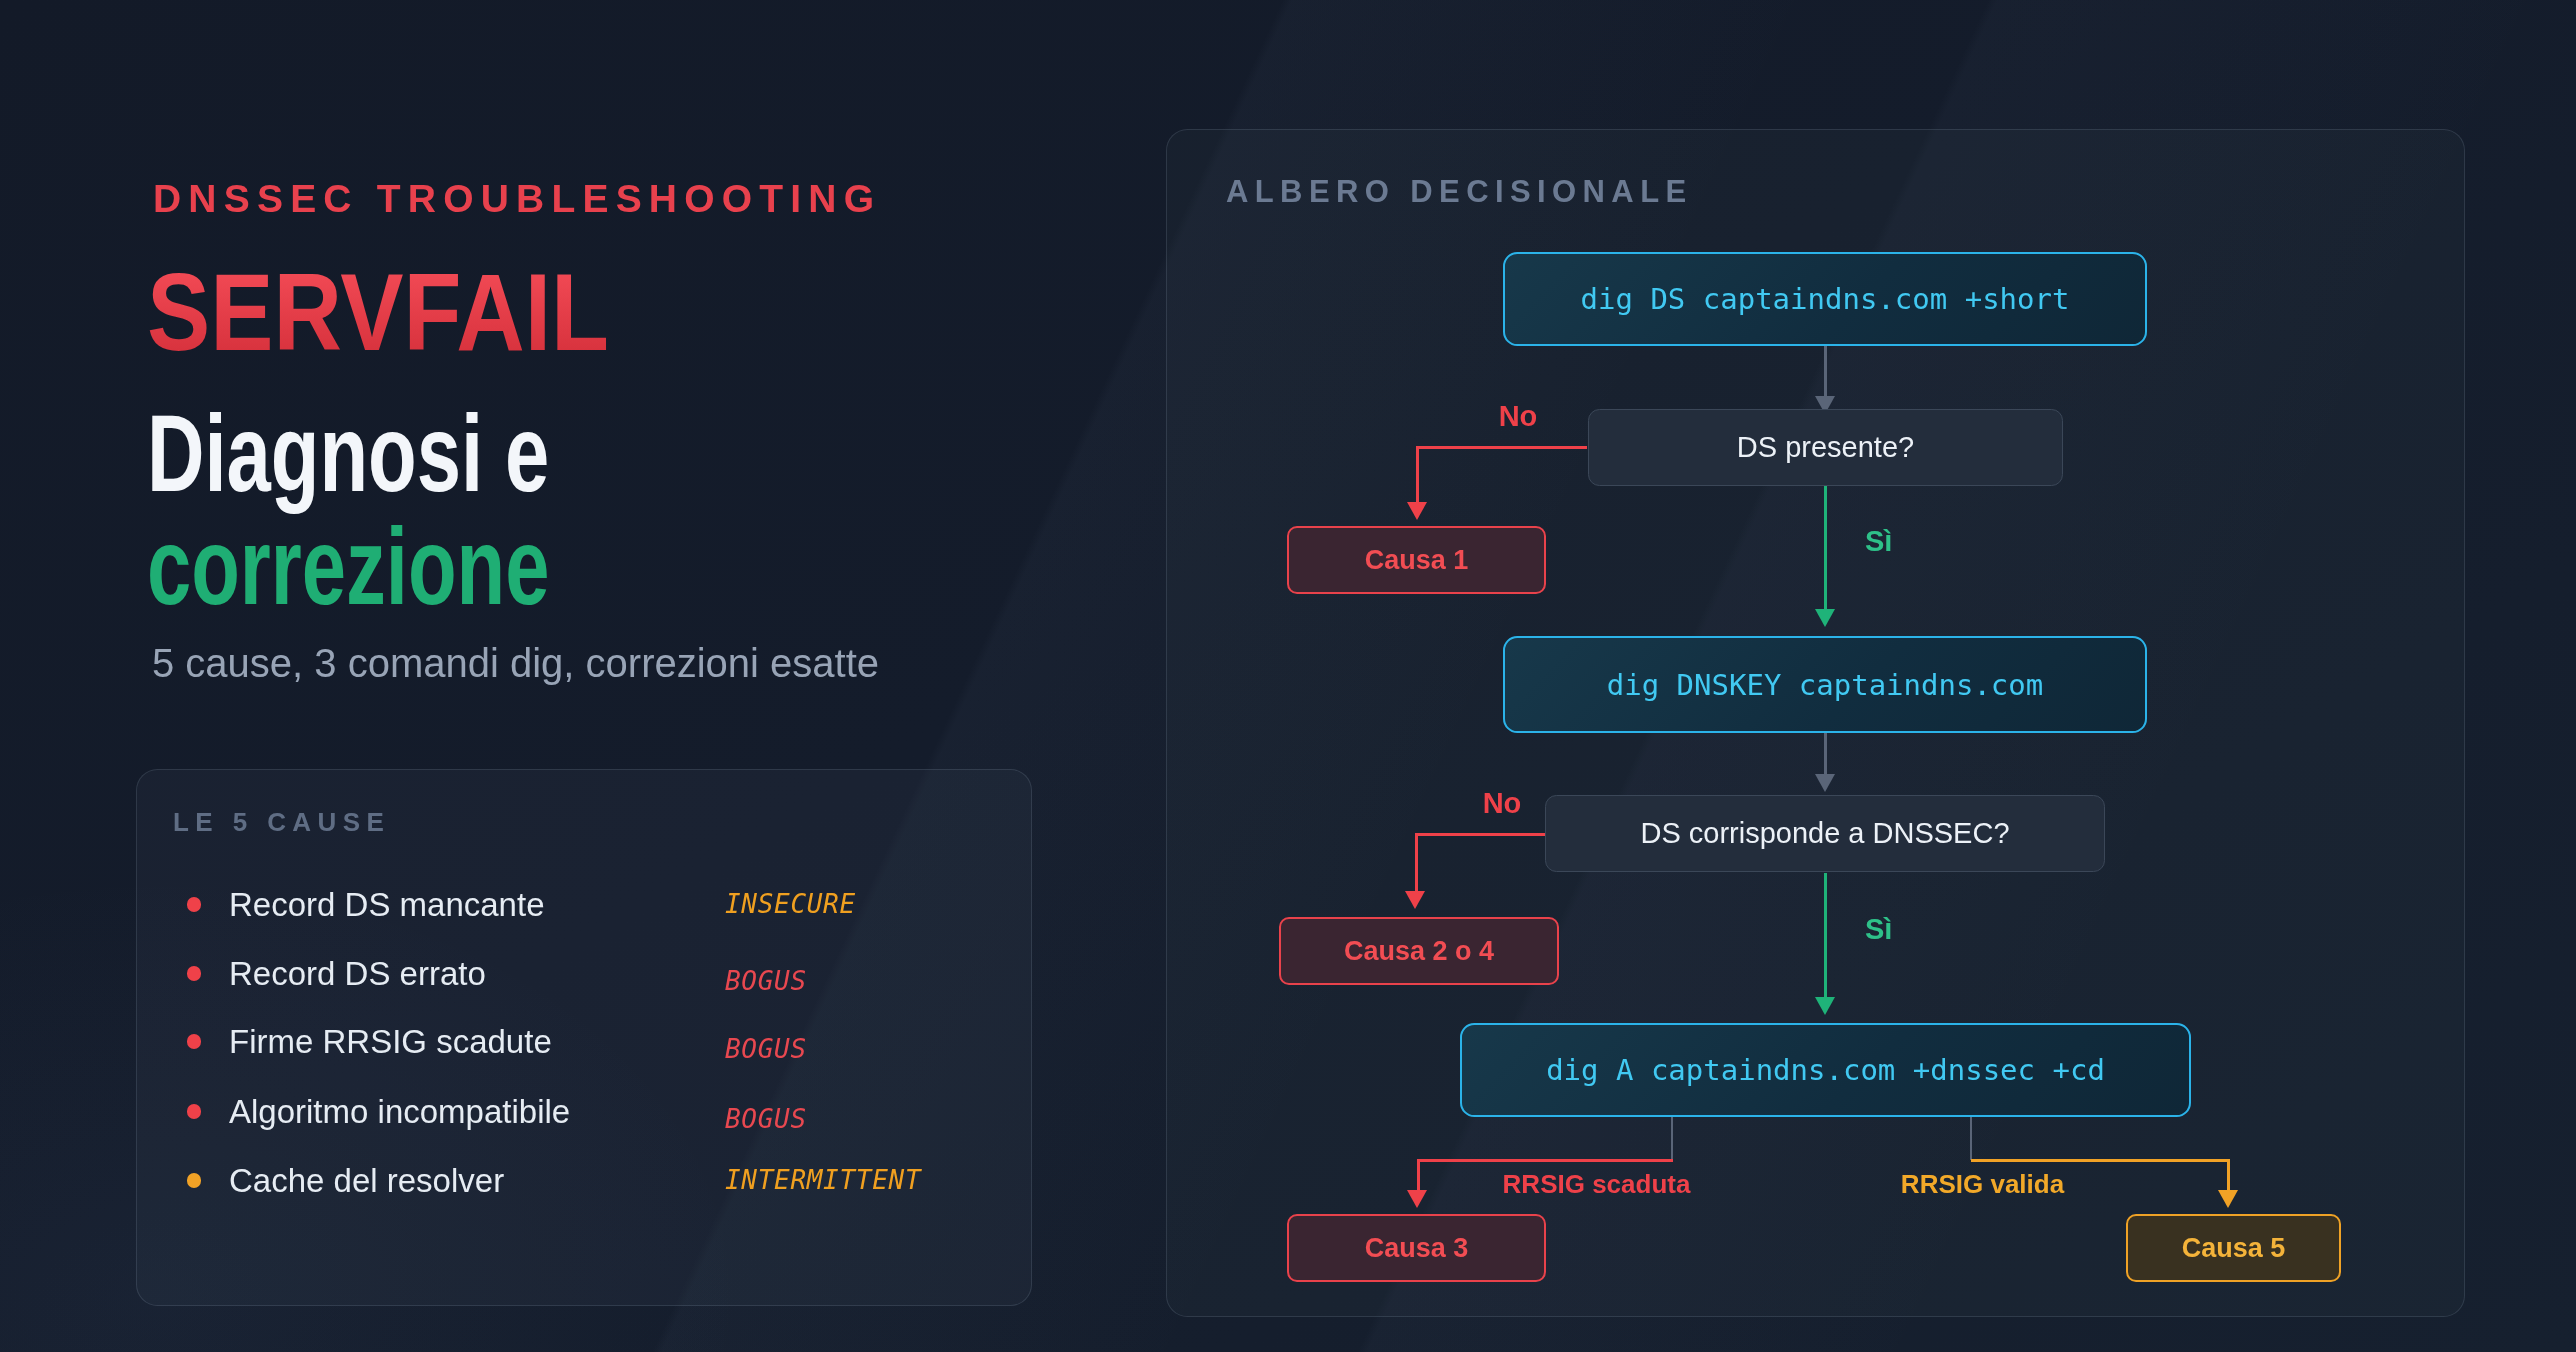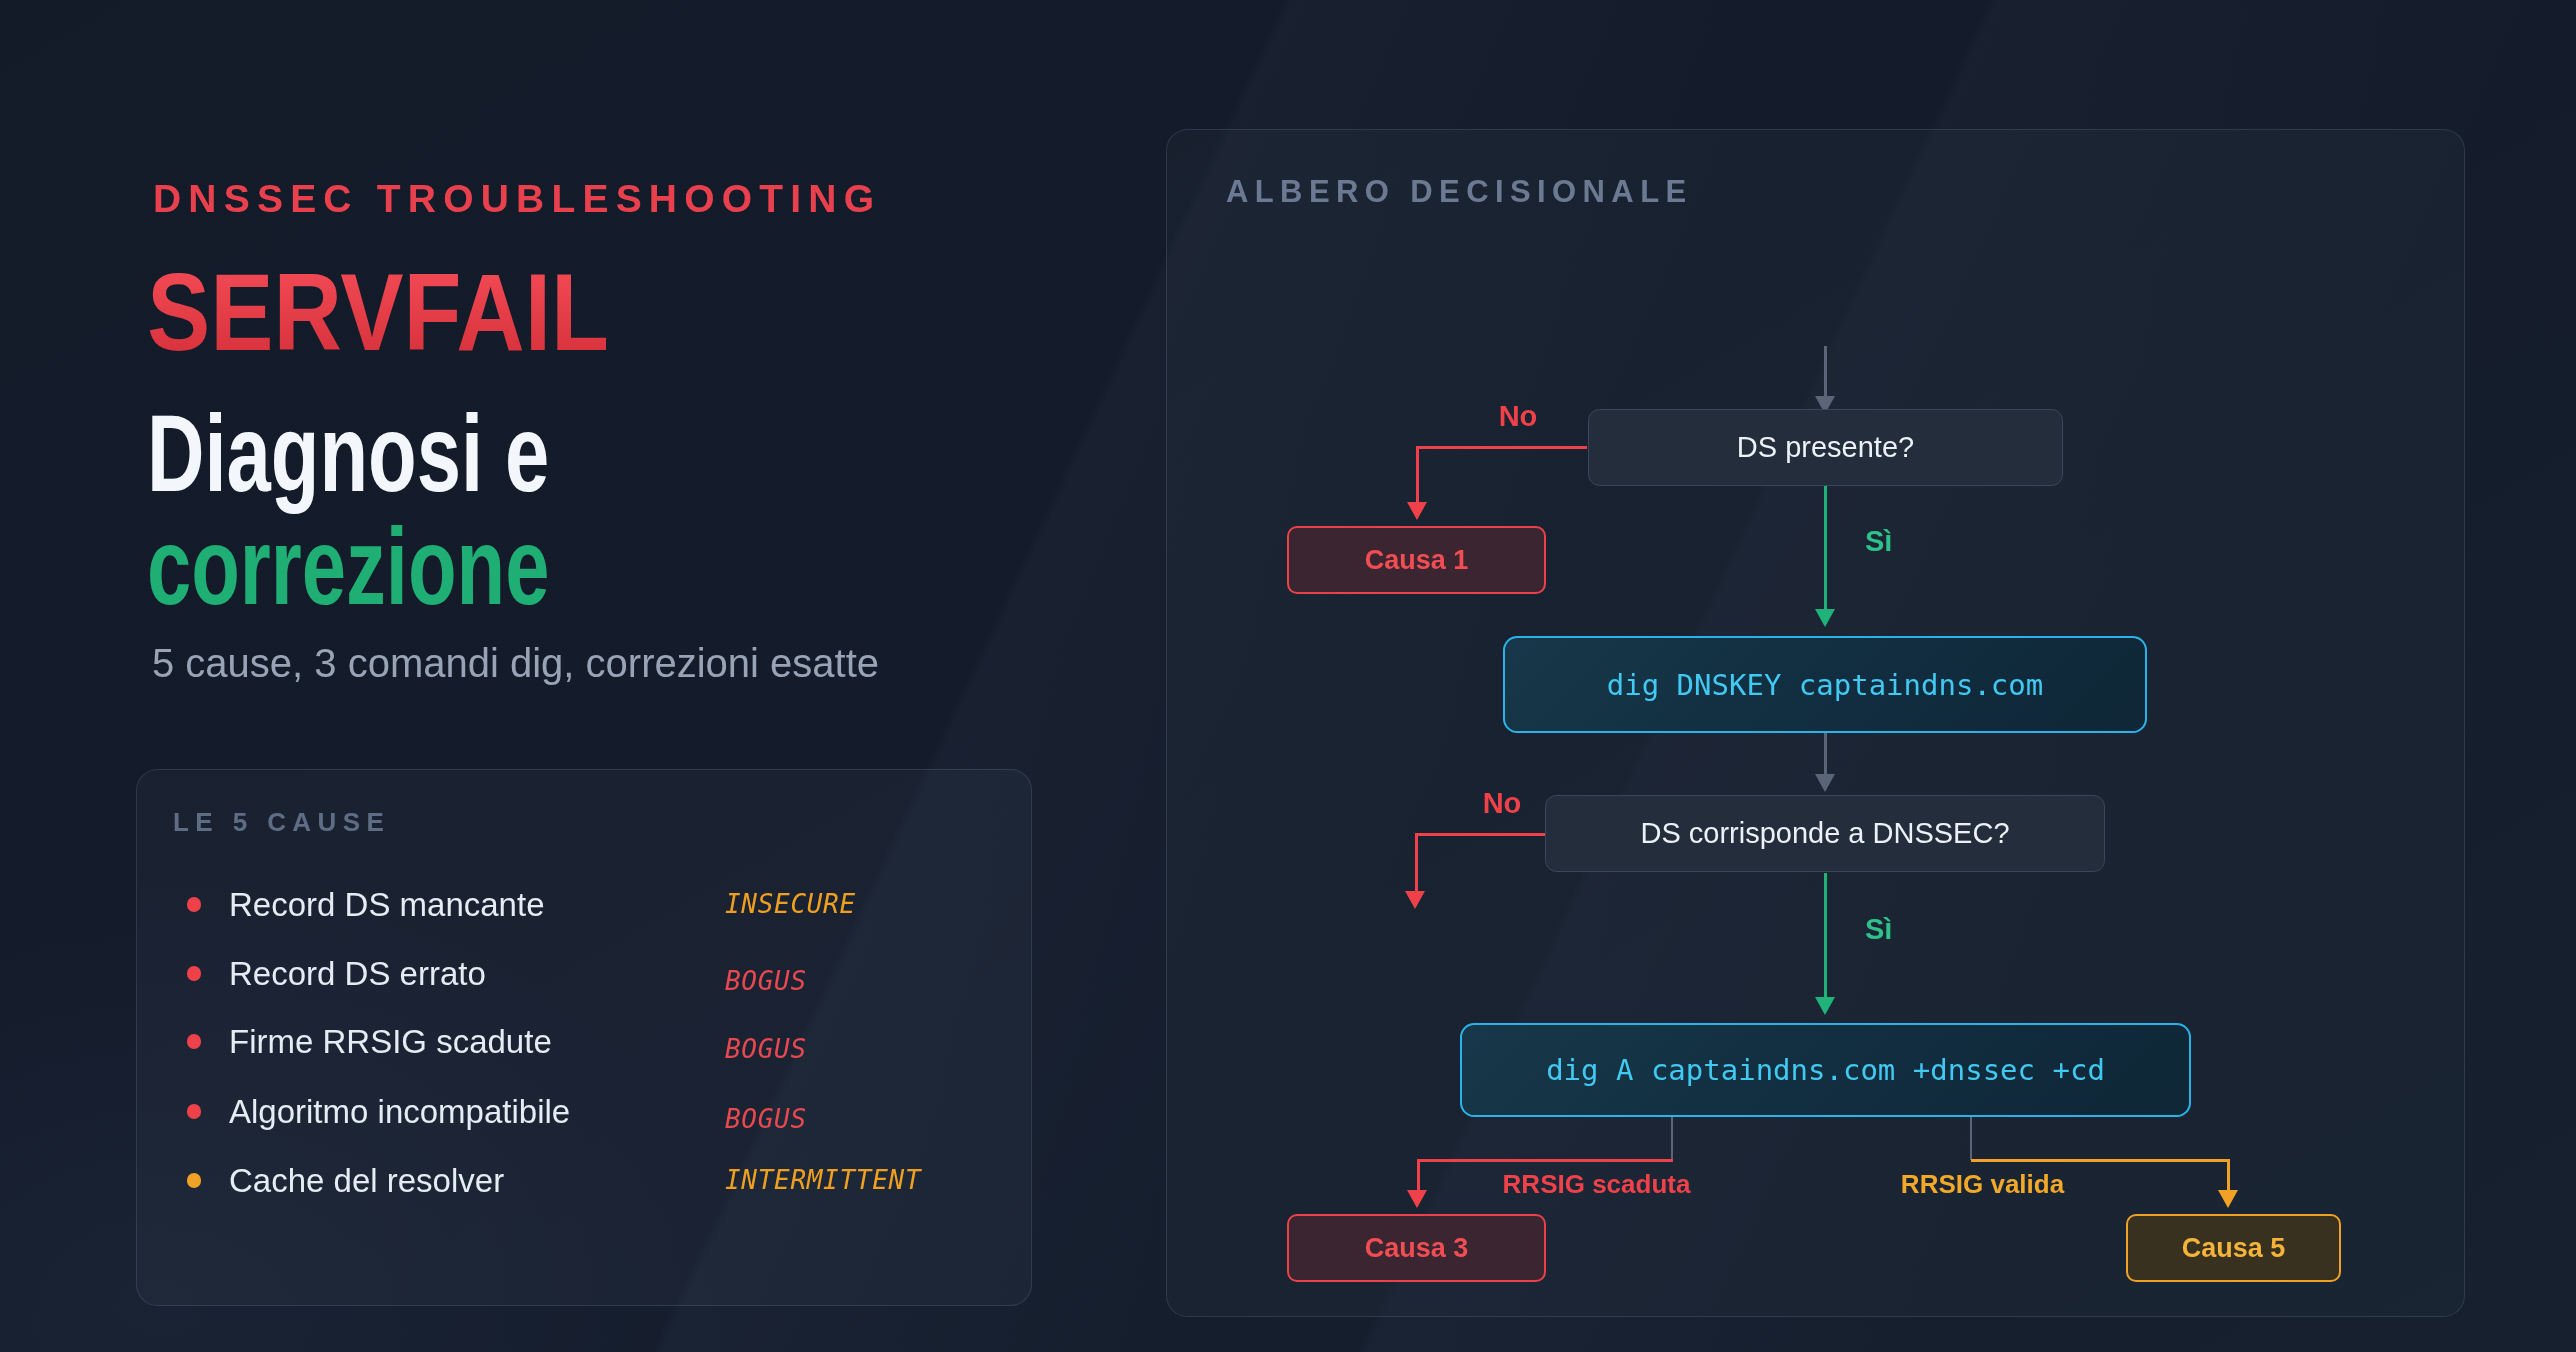--- a/index.html
+++ b/index.html
@@ -110,20 +110,21 @@
     <div class="row" style="top:389px;">
       <span class="dot amber"></span>
       <span class="label">Cache del resolver</span>
       <span class="status st-amber">INTERMITTENT</span>
     </div>
   </section>
 
   <section class="panel">
     <div class="panel-heading">ALBERO DECISIONALE</div>
 
+    <div class="node cmd" style="left:336px;top:122px;width:644px;height:94px;">dig DS captaindns.com +short</div>
     <div class="vline c-gray" style="left:657px;top:216px;height:50px;"></div>
     <i class="ah" style="left:648px;top:266px;"></i>
 
     <div class="node q" style="left:421px;top:279px;width:475px;height:77px;">DS presente?</div>
     <div class="yn no" style="left:308px;top:270px;">No</div>
     <div class="hline c-red" style="left:250px;top:316px;width:170px;"></div>
     <div class="vline c-red" style="left:249px;top:316px;height:57px;"></div>
     <i class="ah red" style="left:240px;top:372px;"></i>
     <div class="node cause red" style="left:120px;top:396px;width:259px;height:68px;">Causa 1</div>
     <div class="yn si" style="left:698px;top:395px;">Sì</div>
@@ -132,20 +133,21 @@
 
     <div class="node cmd" style="left:336px;top:506px;width:644px;height:97px;">dig DNSKEY captaindns.com</div>
     <div class="vline c-gray" style="left:657px;top:603px;height:41px;"></div>
     <i class="ah" style="left:648px;top:644px;"></i>
 
     <div class="node q" style="left:378px;top:665px;width:560px;height:77px;">DS corrisponde a DNSSEC?</div>
     <div class="yn no" style="left:292px;top:657px;">No</div>
     <div class="hline c-red" style="left:249px;top:703px;width:129px;"></div>
     <div class="vline c-red" style="left:248px;top:703px;height:60px;"></div>
     <i class="ah red" style="left:238px;top:761px;"></i>
+    <div class="node cause red" style="left:112px;top:787px;width:280px;height:68px;">Causa 2 o 4</div>
     <div class="yn si" style="left:698px;top:783px;">Sì</div>
     <div class="vline c-green" style="left:657px;top:743px;height:126px;"></div>
     <i class="ah green" style="left:648px;top:867px;"></i>
 
     <div class="node cmd" style="left:293px;top:893px;width:731px;height:94px;">dig A captaindns.com +dnssec +cd</div>
 
     <div class="vline c-gray" style="left:504px;top:987px;height:43px;width:2.1px;"></div>
     <div class="hline c-red" style="left:251px;top:1029px;width:255px;"></div>
     <div class="vline c-red" style="left:250px;top:1029px;height:33px;"></div>
     <i class="ah red" style="left:240px;top:1060px;"></i>

